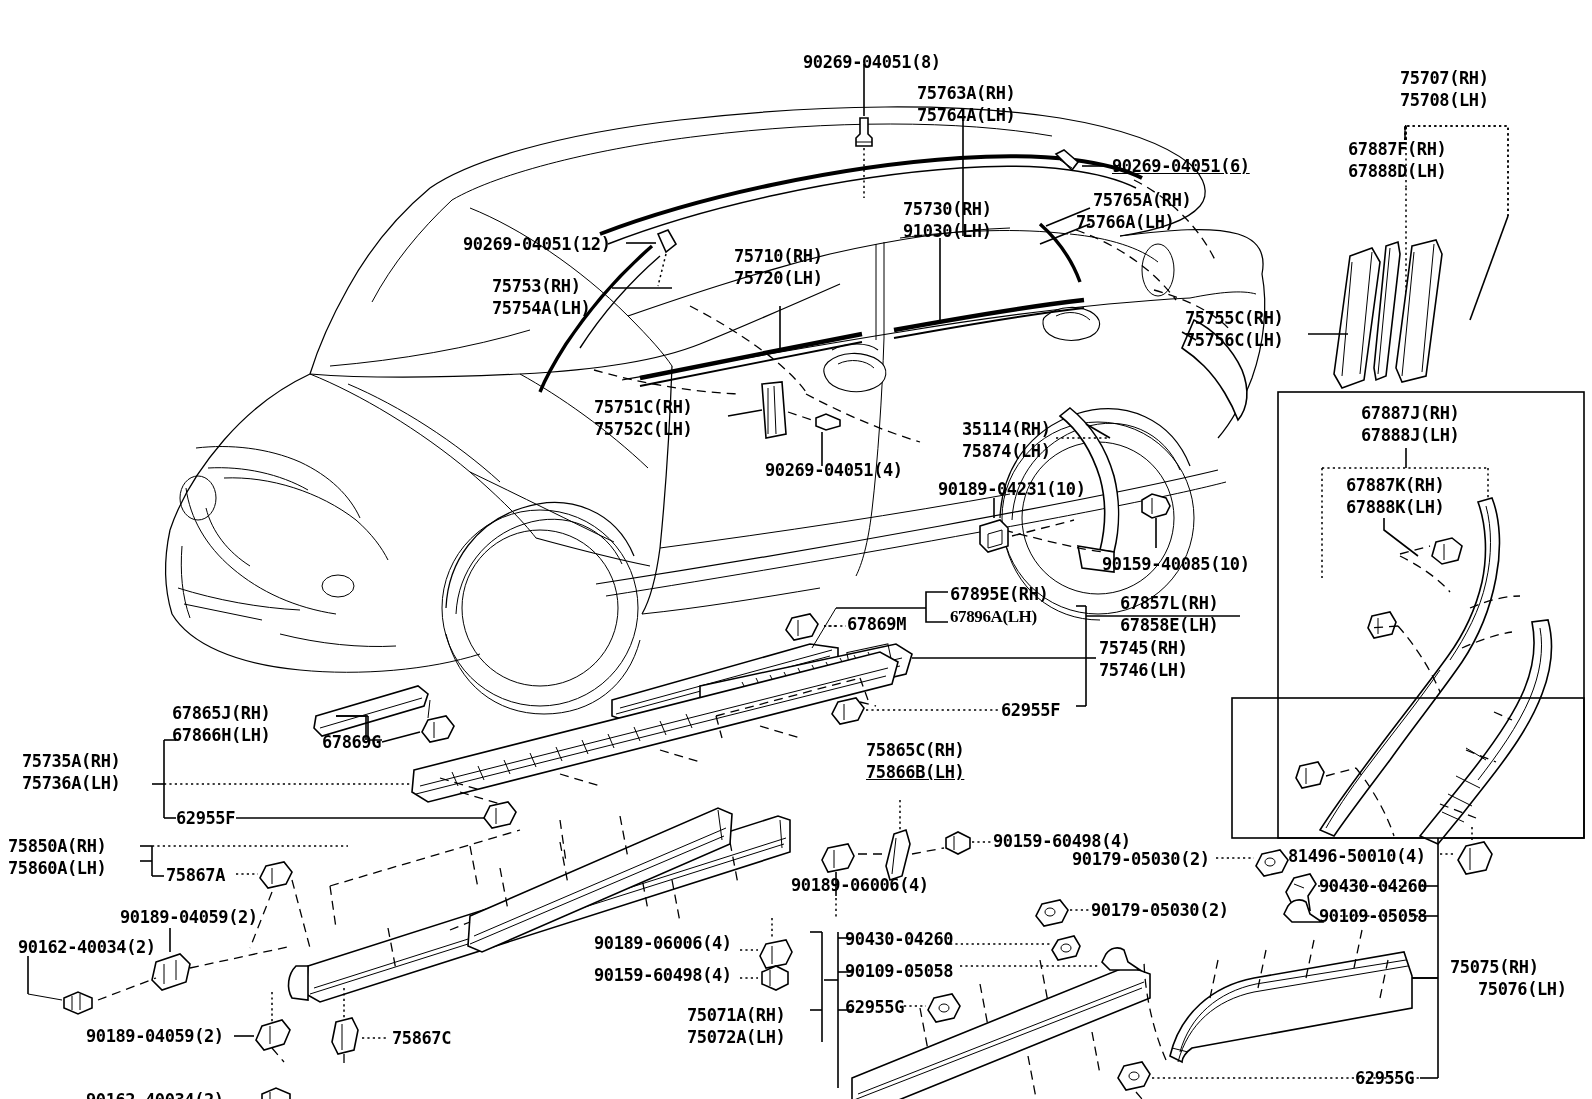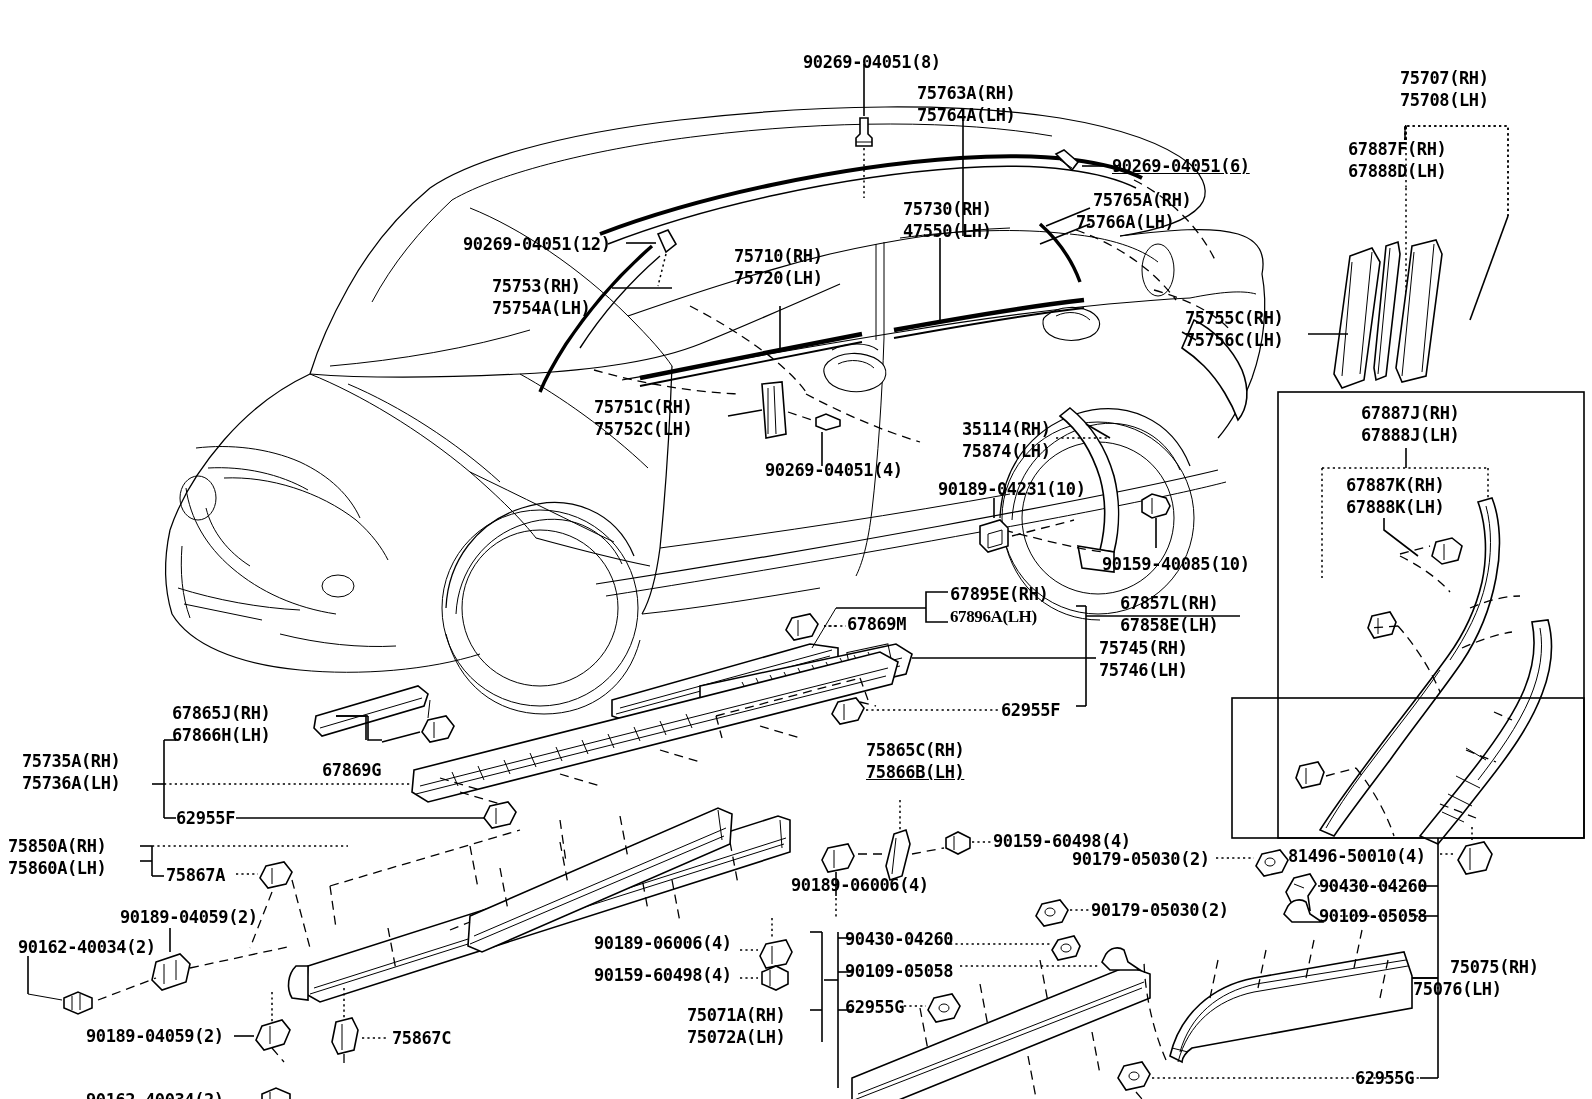--- a/index.html
+++ b/index.html
@@ -579,21 +579,21 @@
 
 </svg>
 
 <div class="lbl" style="left:803px;top:4px;">90269-04051(8)</div>
 <div class="lbl" style="left:917px;top:35px;">75763A(RH)</div>
 <div class="lbl" style="left:917px;top:57px;">75764A(LH)</div>
 <div class="lbl" style="left:1112px;top:108px;text-decoration:underline;">90269-04051(6)</div>
 <div class="lbl" style="left:1093px;top:142px;">75765A(RH)</div>
 <div class="lbl" style="left:1076px;top:164px;">75766A(LH)</div>
 <div class="lbl" style="left:903px;top:151px;">75730(RH)</div>
-<div class="lbl" style="left:903px;top:173px;">47550(LH)</div>
+<div class="lbl" style="left:903px;top:173px;">91030(LH)</div>
 <div class="lbl" style="left:463px;top:186px;">90269-04051(12)</div>
 <div class="lbl" style="left:492px;top:228px;">75753(RH)</div>
 <div class="lbl" style="left:492px;top:250px;">75754A(LH)</div>
 <div class="lbl" style="left:734px;top:198px;">75710(RH)</div>
 <div class="lbl" style="left:734px;top:220px;">75720(LH)</div>
 <div class="lbl" style="left:594px;top:349px;">75751C(RH)</div>
 <div class="lbl" style="left:594px;top:371px;">75752C(LH)</div>
 <div class="lbl" style="left:765px;top:412px;">90269-04051(4)</div>
 <div class="lbl" style="left:1185px;top:260px;">75755C(RH)</div>
 <div class="lbl" style="left:1185px;top:282px;">75756C(LH)</div>
@@ -612,21 +612,21 @@
 <div class="lbl" style="left:950px;top:558px;font-family:Liberation Serif, serif;">67896A(LH)</div>
 <div class="lbl" style="left:847px;top:566px;">67869M</div>
 <div class="lbl" style="left:1120px;top:545px;">67857L(RH)</div>
 <div class="lbl" style="left:1120px;top:567px;">67858E(LH)</div>
 <div class="lbl" style="left:1099px;top:590px;">75745(RH)</div>
 <div class="lbl" style="left:1099px;top:612px;">75746(LH)</div>
 <div class="lbl" style="left:1001px;top:652px;">62955F</div>
 
 <div class="lbl" style="left:172px;top:655px;text-align:right;">67865J(RH)</div>
 <div class="lbl" style="left:172px;top:677px;">67866H(LH)</div>
-<div class="lbl" style="left:322px;top:712px;">67869G</div>
+<div class="lbl" style="left:322px;top:684px;">67869G</div>
 <div class="lbl" style="left:22px;top:703px;">75735A(RH)</div>
 <div class="lbl" style="left:22px;top:725px;">75736A(LH)</div>
 <div class="lbl" style="left:176px;top:760px;">62955F</div>
 
 <div class="lbl" style="left:8px;top:788px;">75850A(RH)</div>
 <div class="lbl" style="left:8px;top:810px;">75860A(LH)</div>
 <div class="lbl" style="left:166px;top:817px;">75867A</div>
 <div class="lbl" style="left:120px;top:859px;">90189-04059(2)</div>
 <div class="lbl" style="left:18px;top:889px;">90162-40034(2)</div>
 <div class="lbl" style="left:86px;top:978px;">90189-04059(2)</div>
@@ -645,21 +645,21 @@
 <div class="lbl" style="left:845px;top:881px;">90430-04260</div>
 <div class="lbl" style="left:845px;top:913px;">90109-05058</div>
 <div class="lbl" style="left:845px;top:949px;">62955G</div>
 
 <div class="lbl" style="left:1072px;top:801px;">90179-05030(2)</div>
 <div class="lbl" style="left:1091px;top:852px;">90179-05030(2)</div>
 <div class="lbl" style="left:1288px;top:798px;">81496-50010(4)</div>
 <div class="lbl" style="left:1319px;top:828px;">90430-04260</div>
 <div class="lbl" style="left:1319px;top:858px;">90109-05058</div>
 <div class="lbl" style="left:1450px;top:909px;">75075(RH)</div>
-<div class="lbl" style="left:1413px;top:931px;text-align:right;">75076(LH)</div>
+<div class="lbl" style="left:1478px;top:931px;text-align:right;">75076(LH)</div>
 <div class="lbl" style="left:1355px;top:1020px;">62955G</div>
 
 <div class="lbl" style="left:1361px;top:355px;">67887J(RH)</div>
 <div class="lbl" style="left:1361px;top:377px;">67888J(LH)</div>
 <div class="lbl" style="left:1346px;top:427px;">67887K(RH)</div>
 <div class="lbl" style="left:1346px;top:449px;">67888K(LH)</div>
 
 <div class="diagid">752135</div>
 
 </div>

